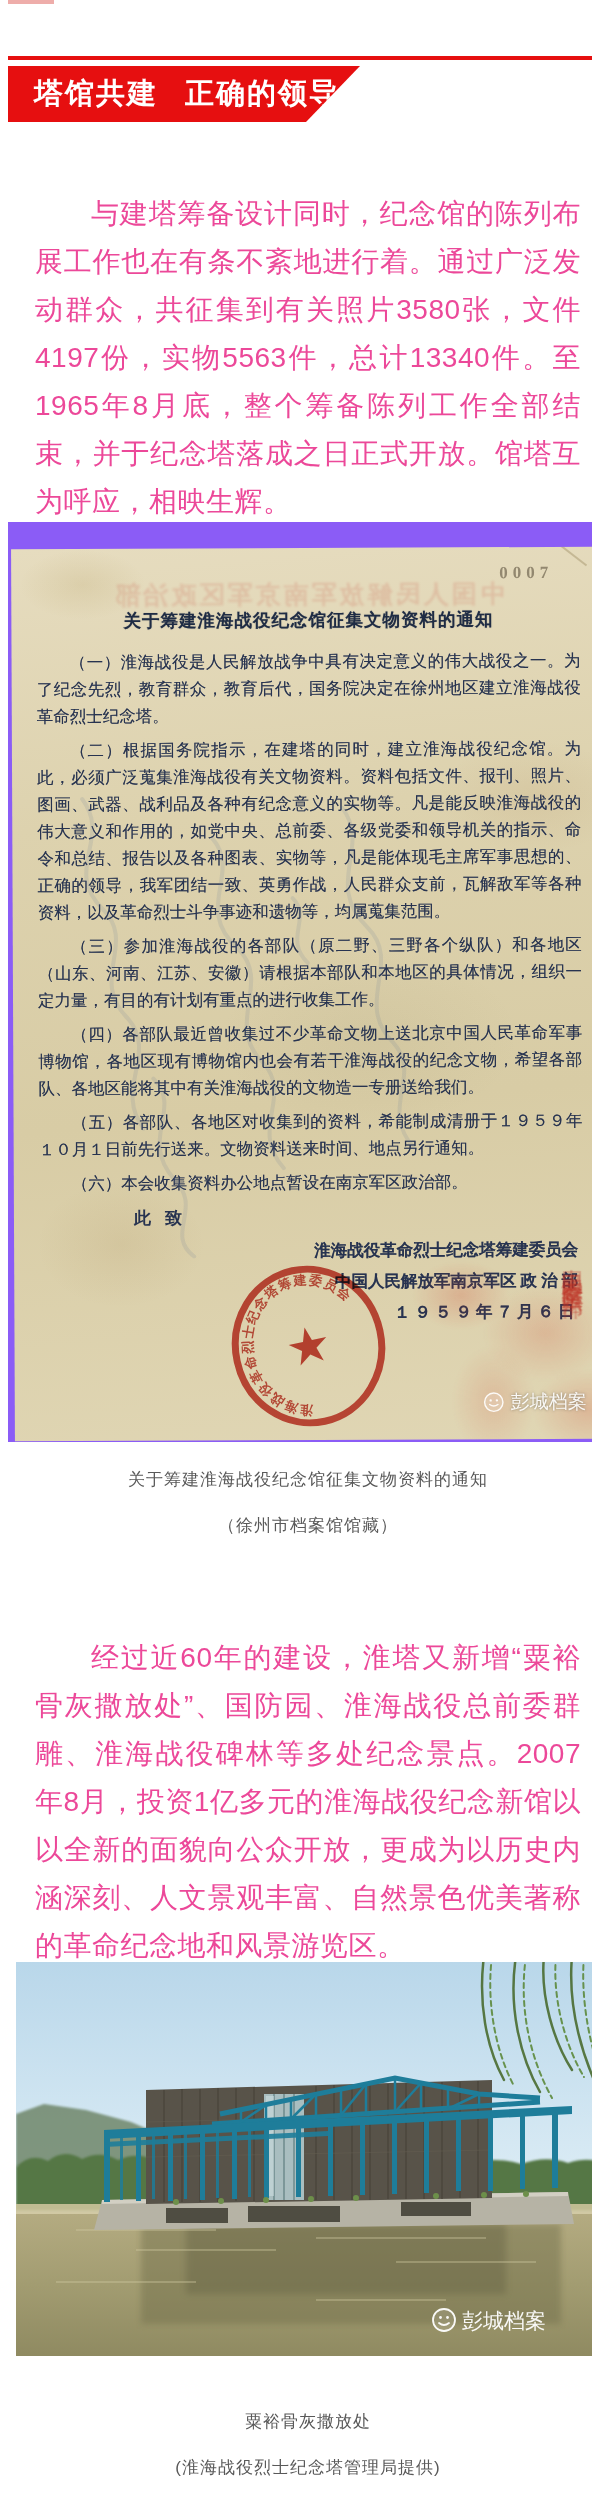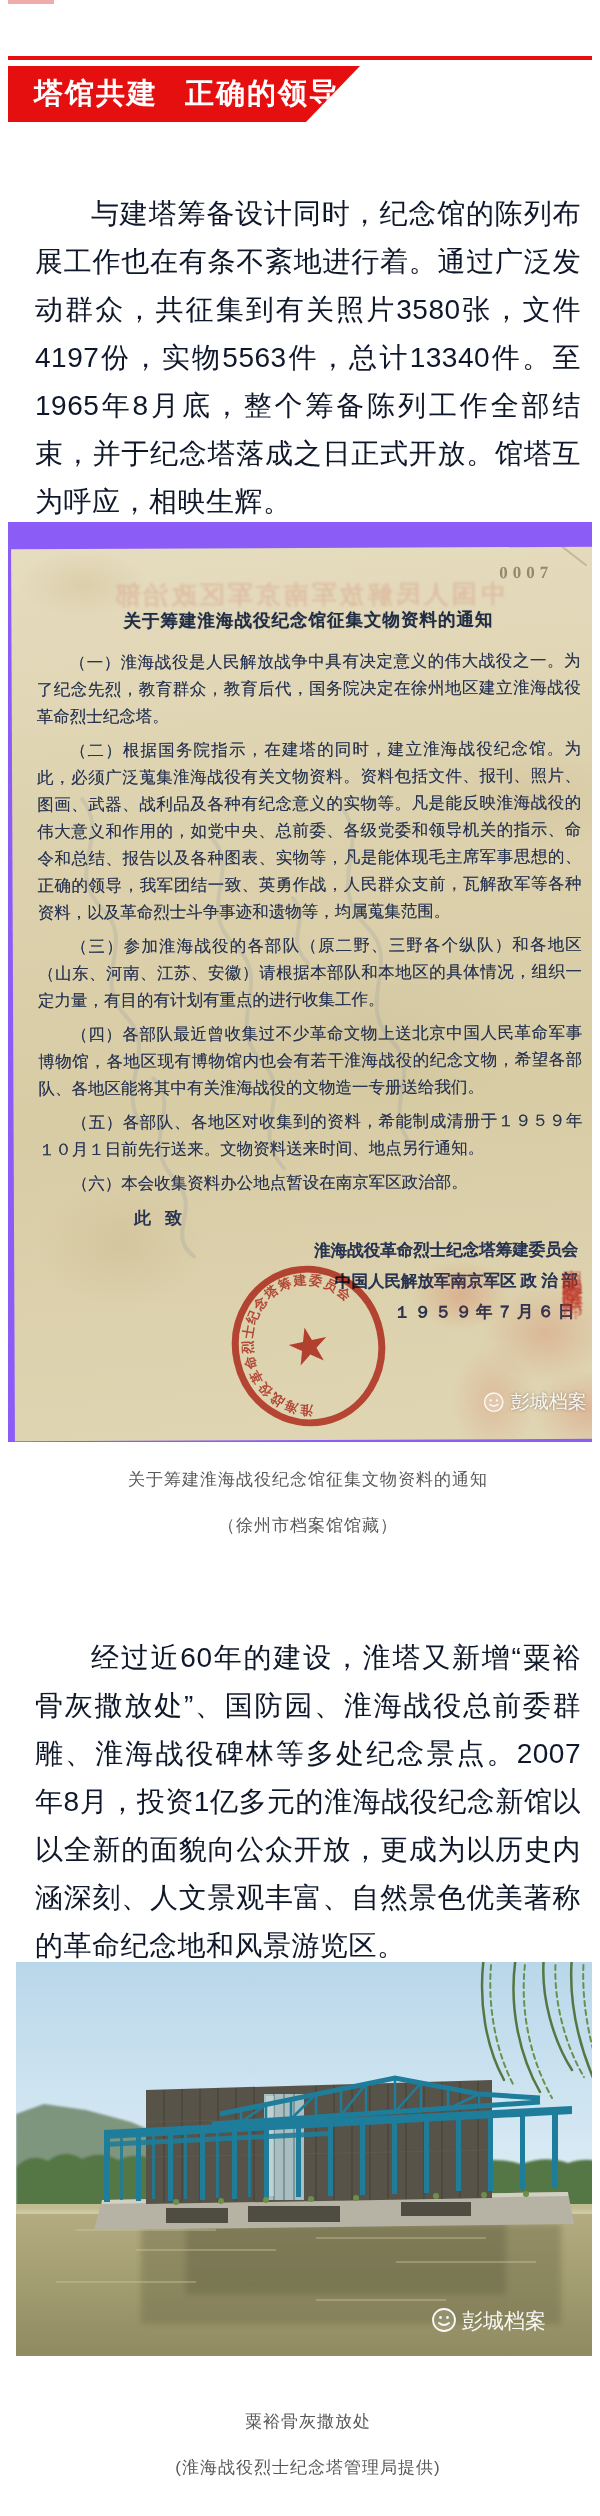--- a/index.html
+++ b/index.html
@@ -13,21 +13,21 @@
   .top-rule{position:absolute;left:0;top:56px;width:600px;height:4px;background:#e60f10;}
   .banner{
     position:absolute;left:0;top:66px;width:352px;height:56px;background:#e60f10;
     clip-path:polygon(0 0,100% 0,calc(100% - 54px) 100%,0 100%);
     display:flex;align-items:center;gap:27px;padding-left:26px;box-sizing:border-box;
   }
   .banner span{color:#ffffff;font-size:29px;font-weight:bold;letter-spacing:2px;white-space:nowrap;}
   
   .para{
     position:absolute;left:27px;width:546px;margin:0;
-    font-size:28px;line-height:48px;color:#0f172a;text-align:justify;text-indent:2em;
+    font-size:28px;line-height:48px;color:#ec4899;text-align:justify;text-indent:2em;
     letter-spacing:.5px;
   }
   .p1{top:190px;}
   .p2{top:1598px;margin-top:36px;}
   
   .doc-figure{position:absolute;left:0;top:522px;width:600px;height:920px;margin:0;background:#8b5cf6;}
   .paper{
     position:absolute;left:5px;top:26px;right:1px;bottom:2px;overflow:hidden;
     transform:rotate(-.25deg);
     background:

